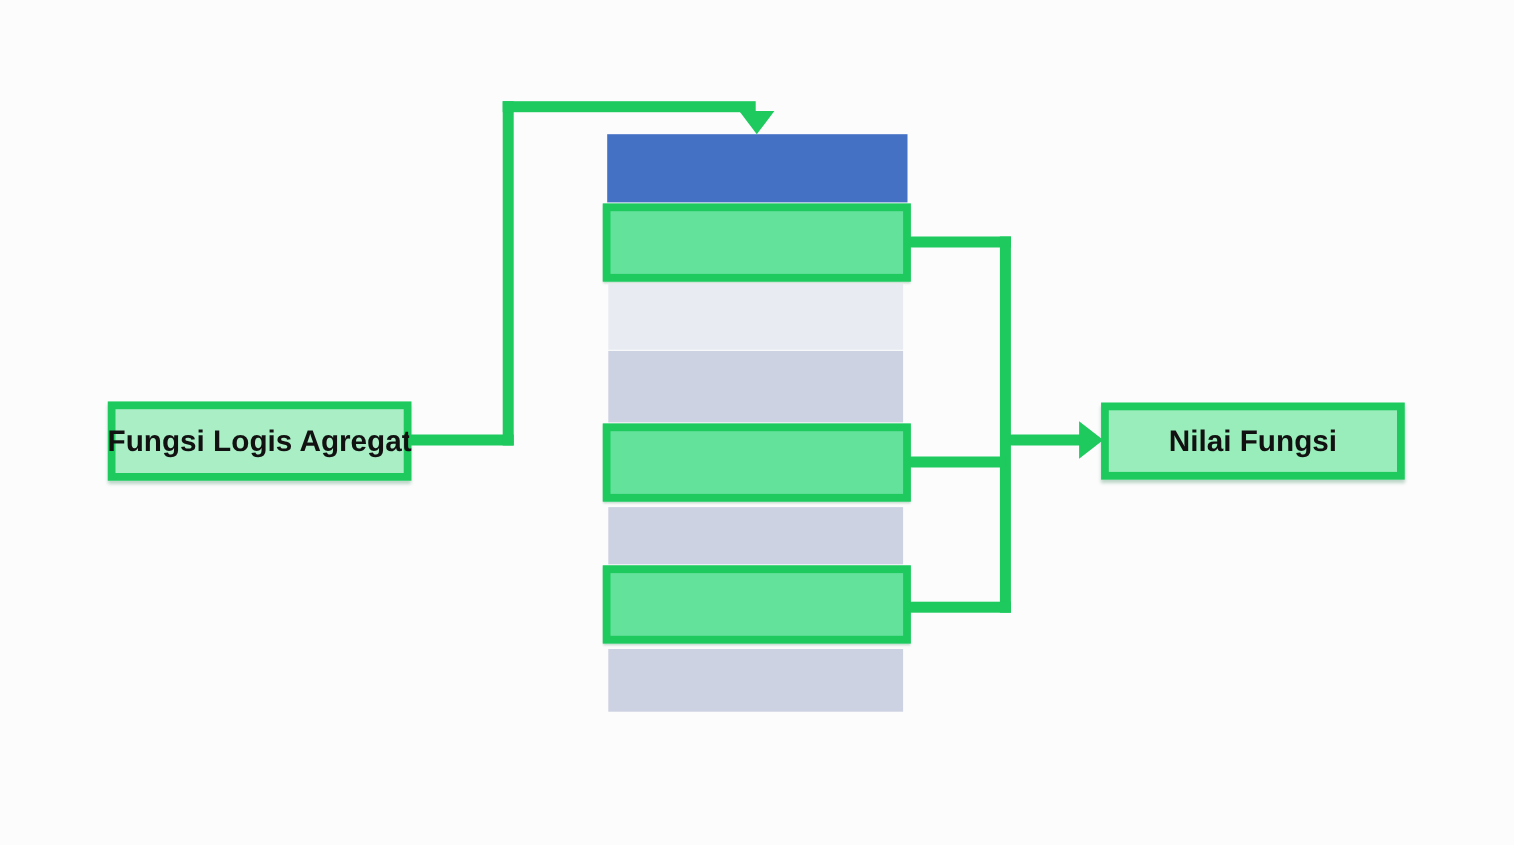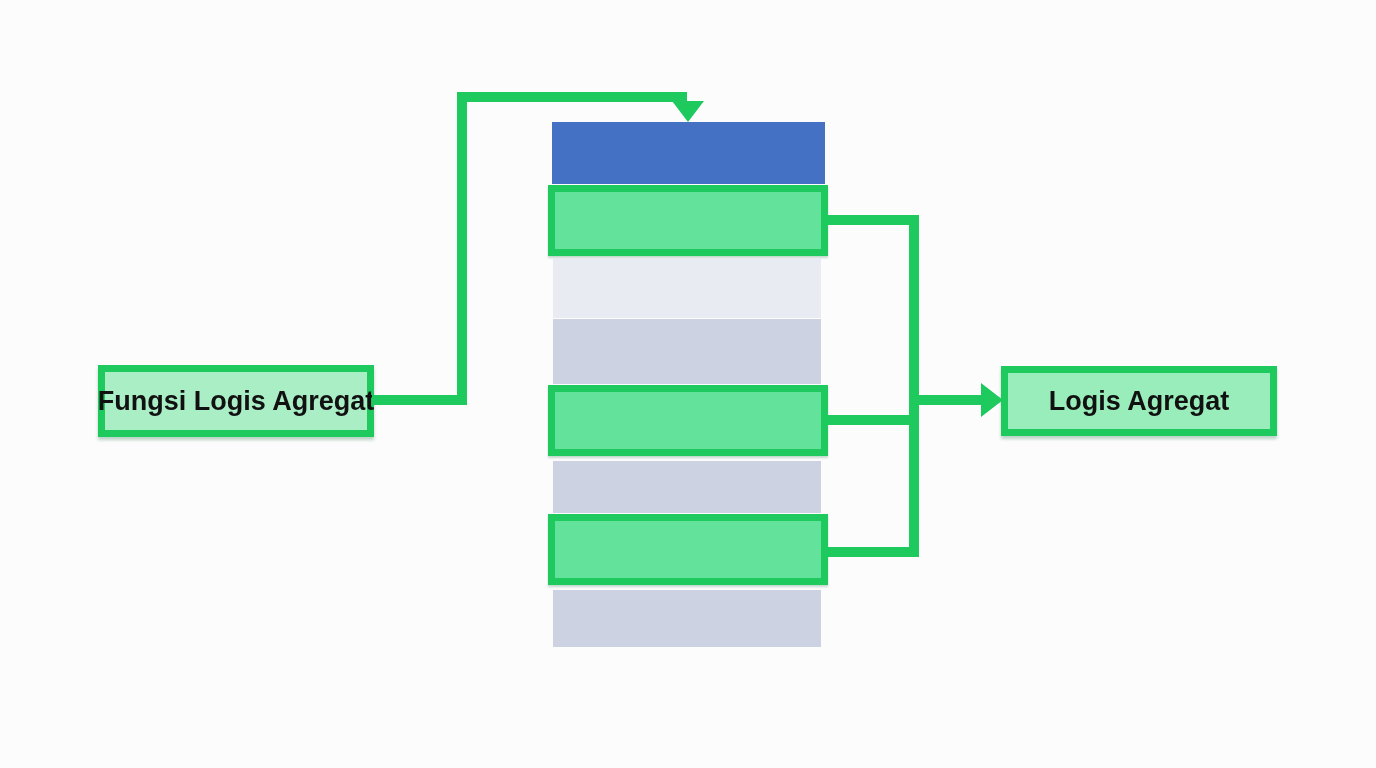--- a/index.html
+++ b/index.html
@@ -83,21 +83,21 @@
 </head>
 <body>
 
 <div class="canvas">
 
   <div class="node node-left">
     <span class="node-label">Fungsi Logis Agregat</span>
   </div>
 
   <div class="node node-right">
-    <span class="node-label">Logis Agregat</span>
+    <span class="node-label">Nilai Fungsi</span>
   </div>
 
   <div class="stack" id="stack">
     <div class="row row-1 t-header"></div>
     <div class="row row-2 t-highlight"></div>
     <div class="row row-3 t-light"></div>
     <div class="row row-4 t-lavender"></div>
     <div class="row row-5 t-highlight"></div>
     <div class="row row-6 t-lavender"></div>
     <div class="row row-7 t-highlight"></div>

